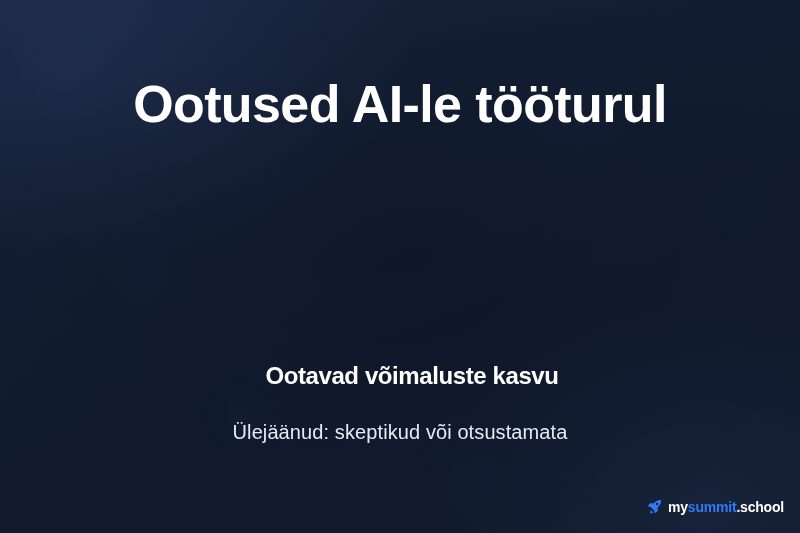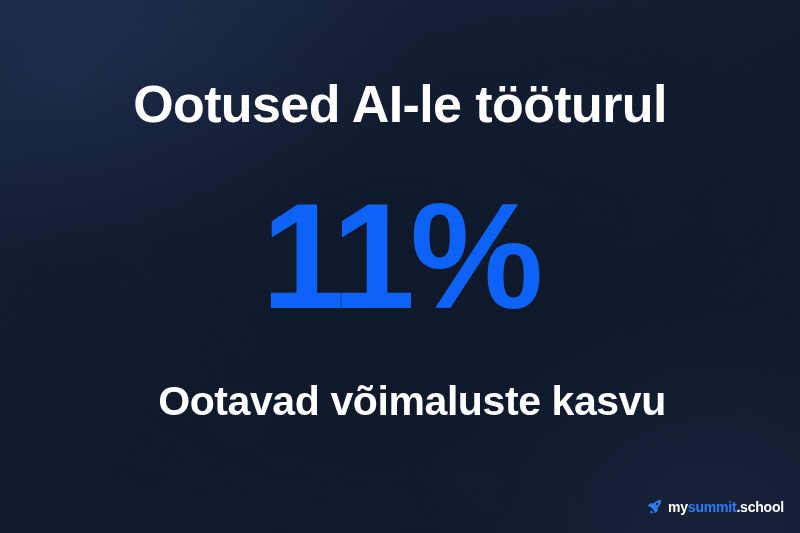--- a/index.html
+++ b/index.html
@@ -78,24 +78,24 @@
   .stat {
     font-size: 150px;
     font-weight: 700;
     letter-spacing: -5px;
     line-height: 1;
     color: #0d63f8;
   }
 
   .subhead {
     position: absolute;
-    top: 378px;
+    top: 362px;
     left: 0;
     right: 0;
-    font-size: 41px;
+    font-size: 24px;
     font-weight: 700;
     letter-spacing: -0.4px;
     color: #ffffff;
     line-height: 1.15;
     padding-left: 24px;
   }
 
   .caption {
     position: absolute;
     top: 420px;
@@ -136,26 +136,24 @@
 <body>
 
 <div class="slide">
 
   <div class="texture"></div>
 
   <div class="content">
 
     <div class="headline">Ootused AI-le tööturul</div>
 
-    <div class="stat-wrap">
-      <div class="stat">11%</div>
-    </div>
 
     <div class="subhead">Ootavad võimaluste kasvu</div>
 
+    <div class="caption">Ülejäänud: skeptikud või otsustamata</div>
 
   </div>
 
   <div class="logo">
     <span class="logo-icon">
       <svg viewBox="0 0 24 24" width="17" height="17" aria-hidden="true">
         <path d="M21.2 2.9c-2.9-.5-6.6.9-9.1 3.4l-1.6 1.6-3.4-.5c-.5-.1-1 .1-1.4.4L3.2 10.4c-.5.5-.3 1.3.4 1.5l3.1.9 4.6 4.6.9 3.1c.2.7 1 .9 1.5.4l2.6-2.5c.4-.4.5-.9.4-1.4l-.5-3.4 1.6-1.6c2.5-2.5 3.9-6.2 3.4-9.1-.1-.5-.5-.9-1-1z" fill="#2f7bf6"></path>
         <circle cx="15.6" cy="8.4" r="1.7" fill="#0f1829"></circle>
         <path d="M7.1 16.9c-.9.9-1.3 3.3-1.4 4.2-.1.5.3.9.8.8.9-.1 3.3-.5 4.2-1.4l-3.6-3.6z" fill="#1e6ae0"></path>
       </svg>

